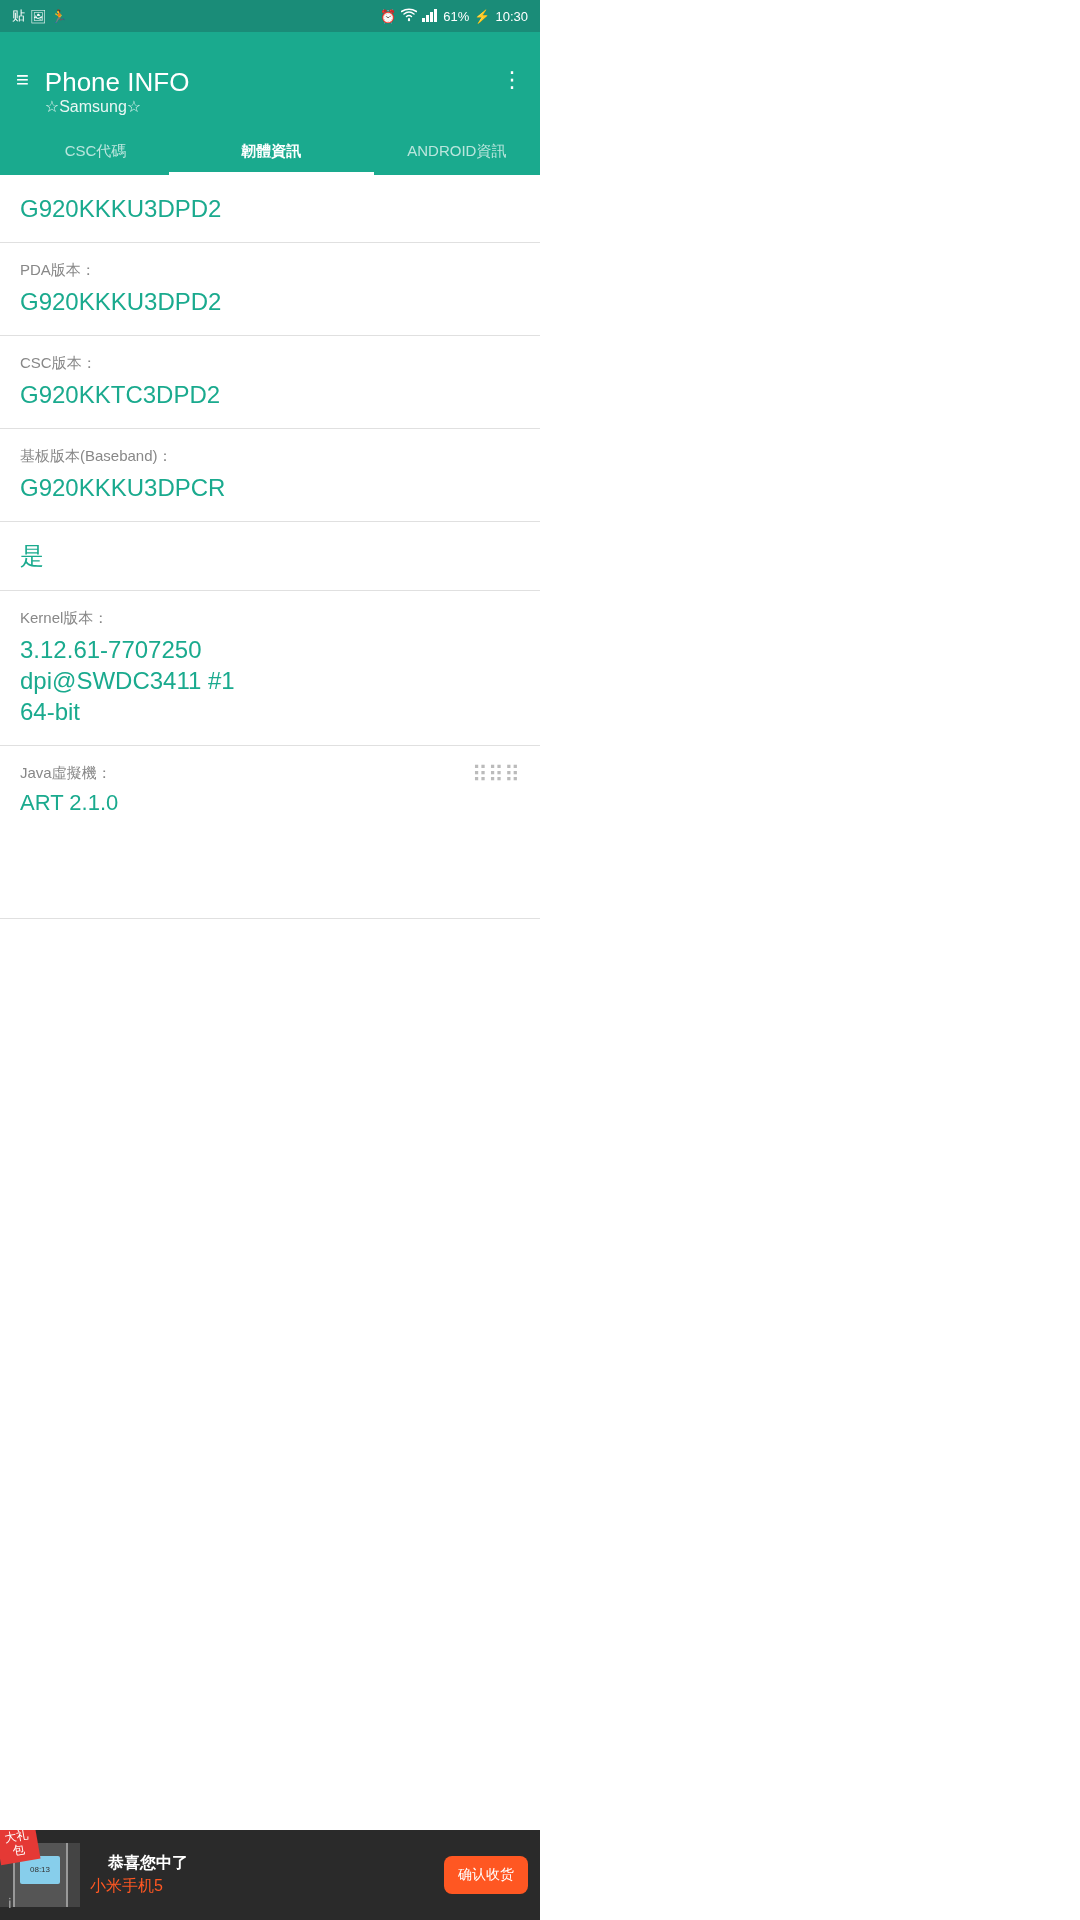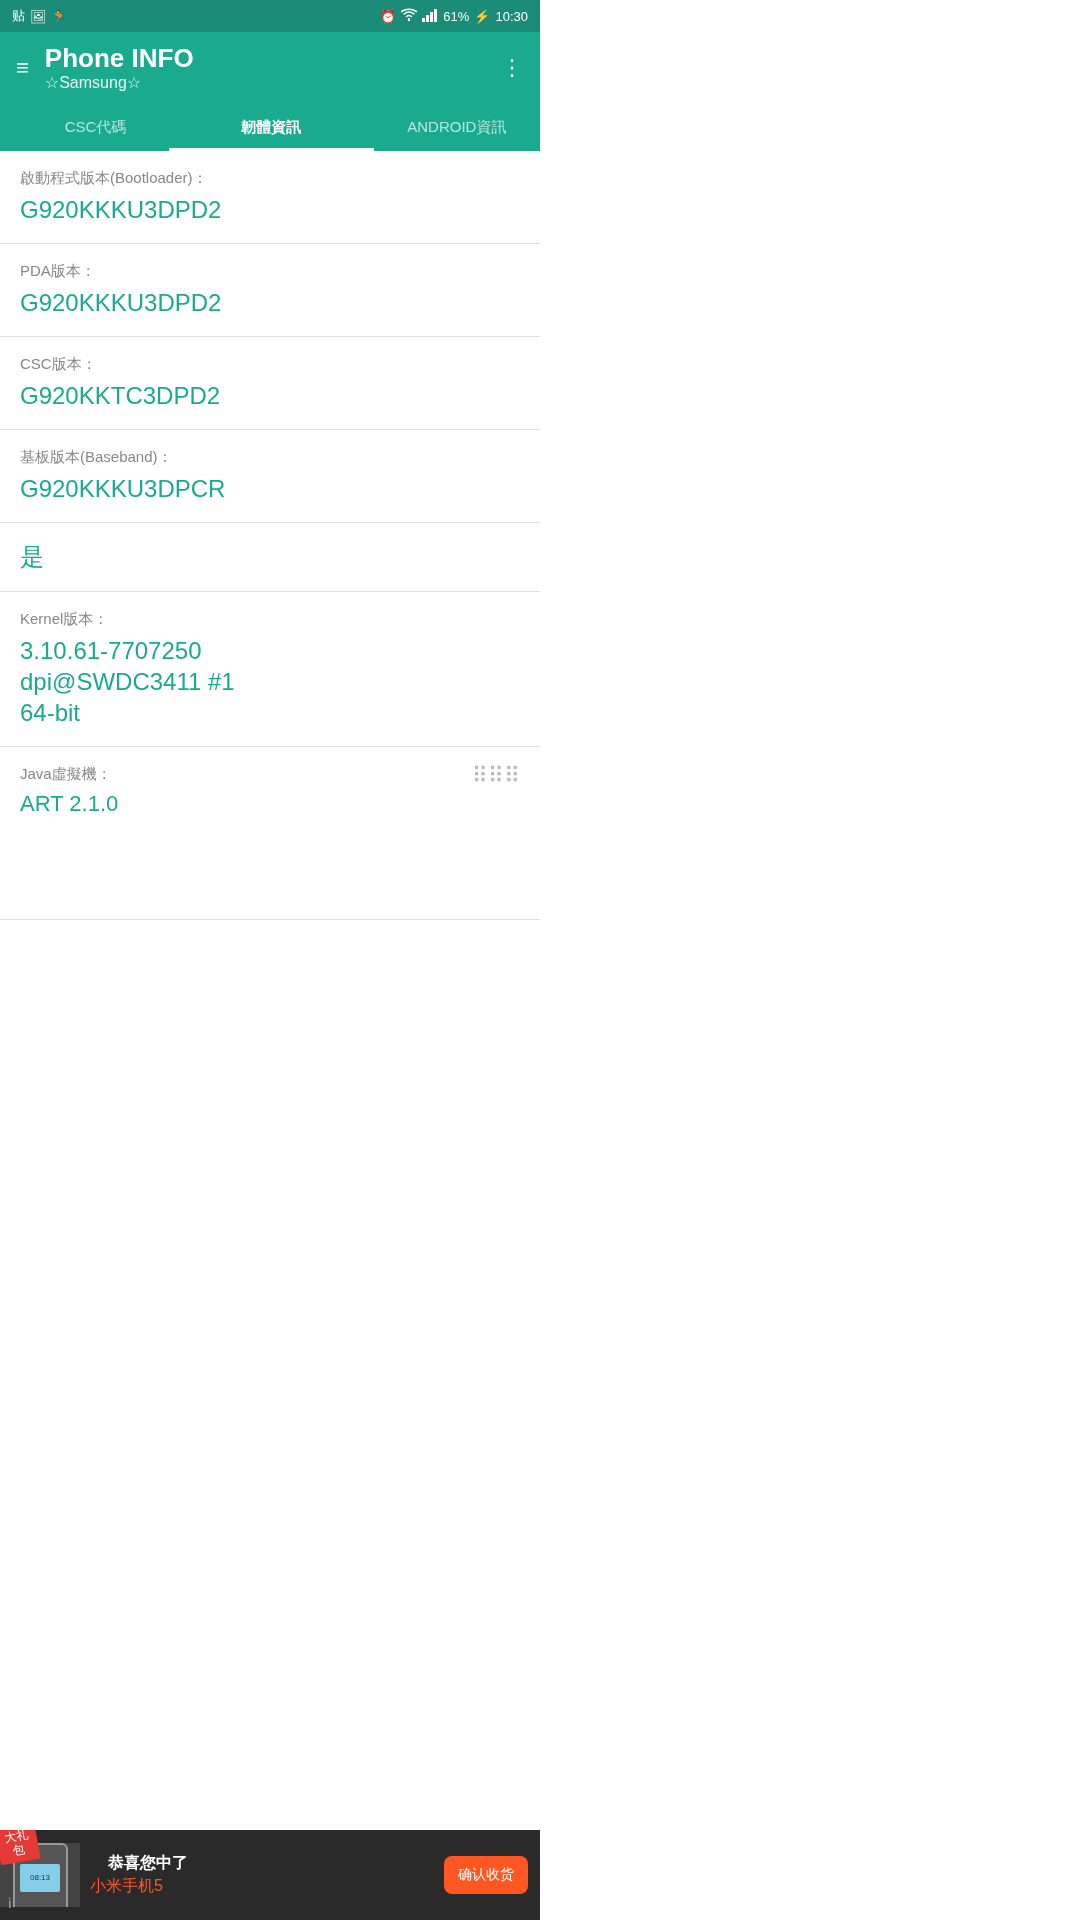--- a/index.html
+++ b/index.html
@@ -61,22 +61,23 @@
       font-size: 22px;
       cursor: pointer;
     }
     .header-title-group {
       display: flex;
       flex-direction: column;
     }
     .header-title {
       color: white;
       font-size: 26px;
-      font-weight: bold;
+      font-weight: normal;
       line-height: 1.1;
+      margin-top: 24px;
     }
     .header-subtitle {
       color: white;
       font-size: 16px;
       opacity: 0.9;
     }
     .header-more {
       color: white;
       font-size: 22px;
       cursor: pointer;
@@ -169,21 +170,21 @@
       z-index: 2;
       line-height: 1.2;
       text-align: center;
     }
     .ad-phone-img {
       width: 80px;
       height: 64px;
       background: #444;
       flex-shrink: 0;
       display: flex;
-      align-items: flex-start;
+      align-items: center;
       justify-content: center;
       overflow: hidden;
     }
     .ad-content {
       flex: 1;
       padding: 8px 10px;
       display: flex;
       flex-direction: column;
       justify-content: center;
     }
@@ -278,21 +279,20 @@
     <span>韌體資訊</span>
   </div>
   <div class="tab partial-right">
     <span>ANDROID資訊</span>
   </div>
 </div>
 
 <div class="content">
 
   <div class="info-row">
-    <div class="info-label">啟動程式版本(Bootloader)：</div>
     <div class="info-value">G920KKKU3DPD2</div>
   </div>
 
   <div class="info-row">
     <div class="info-label">PDA版本：</div>
     <div class="info-value">G920KKKU3DPD2</div>
   </div>
 
   <div class="info-row">
     <div class="info-label">CSC版本：</div>
@@ -303,21 +303,21 @@
     <div class="info-label">基板版本(Baseband)：</div>
     <div class="info-value">G920KKKU3DPCR</div>
   </div>
 
   <div class="info-row">
     <div class="info-value">是</div>
   </div>
 
   <div class="info-row">
     <div class="info-label">Kernel版本：</div>
-    <div class="info-value" style="white-space: pre-line;">3.10.61-7707250
+    <div class="info-value" style="white-space: pre-line;">3.12.61-7707250
 dpi@SWDC3411 #1
 64-bit</div>
   </div>
 
   <div class="info-row" style="padding-bottom: 100px;">
     <div style="display:flex; align-items:center; justify-content:space-between;gap:24px;">
       <div class="info-label">Java虛擬機：</div>
       <span class="dots-icon">⠿⠿⠿</span>
     </div>
     <div class="info-value" style="font-size:22px;">ART 2.1.0</div>

